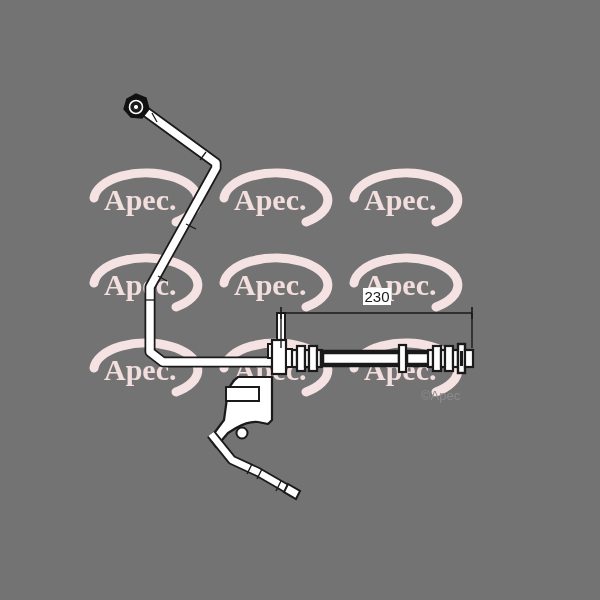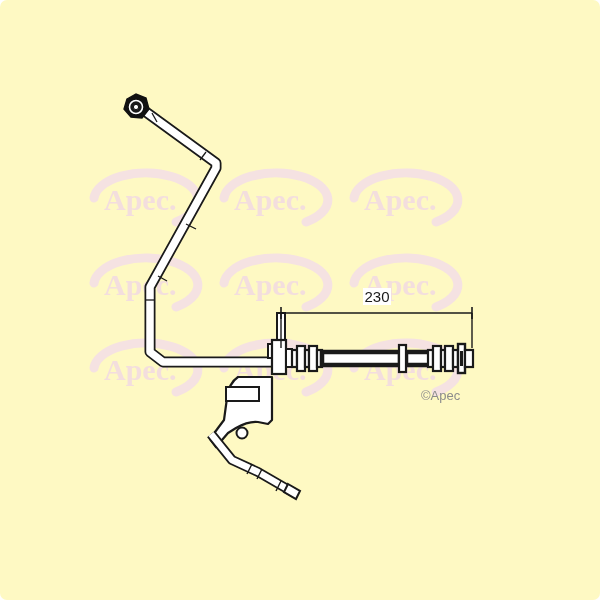--- a/index.html
+++ b/index.html
@@ -37,21 +37,21 @@
   .dim-text {
     font-family: "Liberation Sans", sans-serif;
   }
   .copyright-text {
     font-family: "Liberation Sans", sans-serif;
   }
 </style>
 </head>
 <body>
 
-<div id="stage" style="width: 600px; height: 600px; background: #fef9c3; border-radius: 7px;">
+<div id="stage" style="width: 600px; height: 600px; background: #737373;">
 
   <svg id="watermark-layer" viewBox="0 0 600 600">
     <g id="wm-group">
         <g transform="translate(140,200)">
           <path d="M -46 -2 A 52 27 0 1 1 36 22" fill="none" stroke="#f5e2e2" stroke-width="9" stroke-linecap="round"></path>
           <text class="wm-text" x="-36" y="10" font-size="30" fill="#f3dede">Apec.</text>
         </g>
         <g transform="translate(270,200)">
           <path d="M -46 -2 A 52 27 0 1 1 36 22" fill="none" stroke="#f5e2e2" stroke-width="9" stroke-linecap="round"></path>
           <text class="wm-text" x="-36" y="10" font-size="30" fill="#f3dede">Apec.</text>

